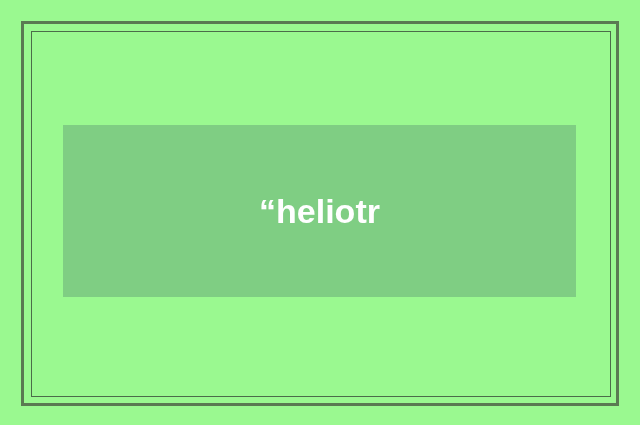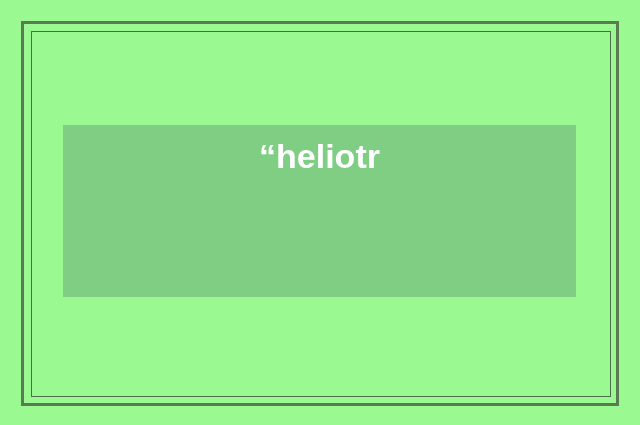--- a/index.html
+++ b/index.html
@@ -48,20 +48,21 @@
     position: absolute;
     left: 63px;
     top: 125px;
     width: 513px;
     height: 172px;
     background: #7fce83;
     box-sizing: border-box;
     display: flex;
     flex-direction: column;
     align-items: center;
+    justify-content: center;
   }
 
   .title-line {
     color: #ffffff;
     font-weight: bold;
     font-size: 34px;
     line-height: 62px;
     letter-spacing: 0px;
     text-align: center;
     white-space: pre;

